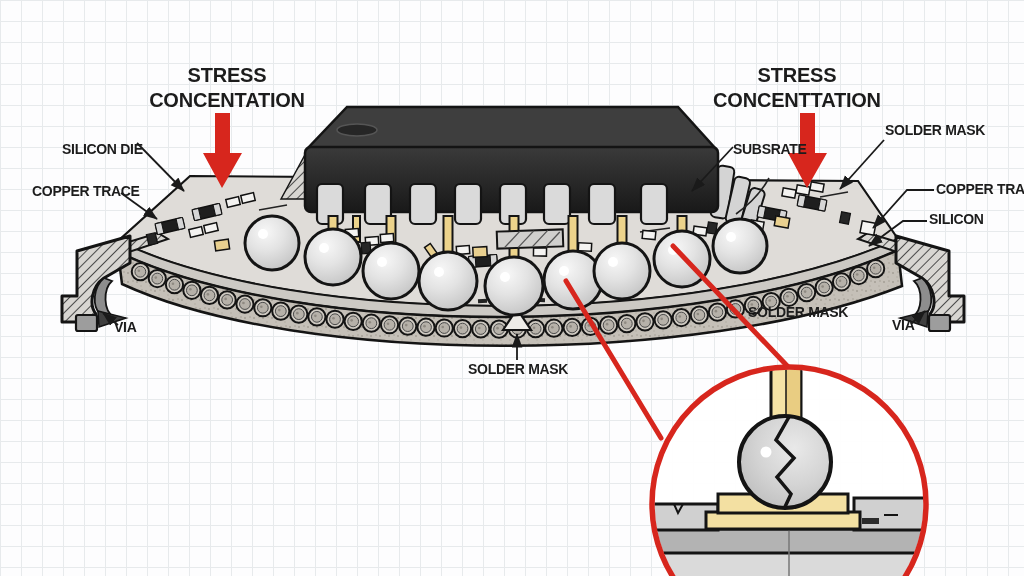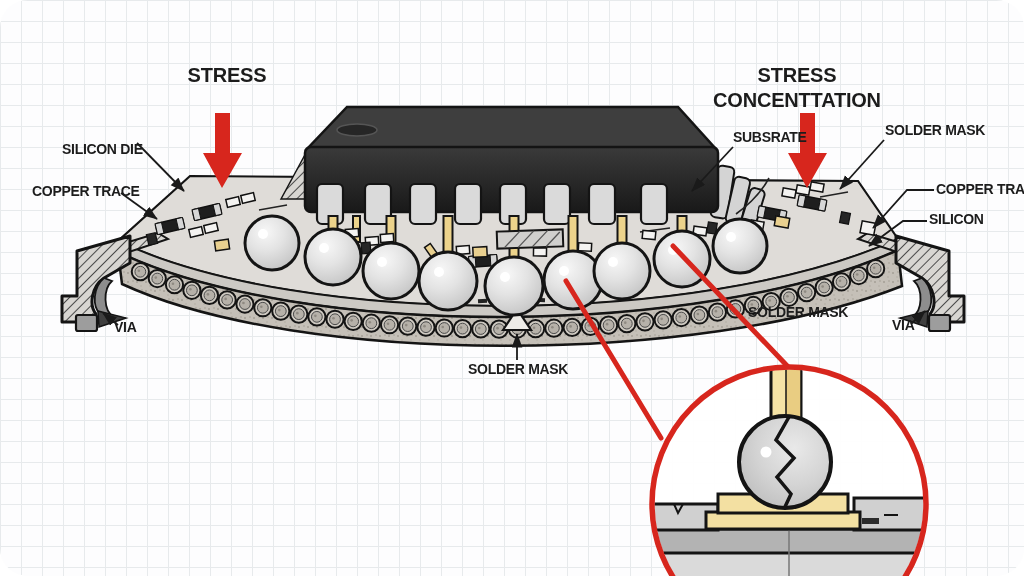--- a/index.html
+++ b/index.html
@@ -4,21 +4,20 @@
 <style>
   html,body{margin:0;padding:0;background:#ffffff;}
   .stage{
     position:relative;width:1024px;height:576px;overflow:hidden;
     background-color:#fdfdfe;
     background-image:
       linear-gradient(#e7eaec 1px, transparent 1px),
       linear-gradient(90deg, #e7eaec 1px, transparent 1px);
     background-size:21px 21px;
     font-family:"Liberation Sans",sans-serif;
-    border-radius:28px;
   }
   svg.art{position:absolute;left:0;top:0;}
   .lbl{
     position:absolute;font-weight:bold;color:#1c1c1c;font-size:14px;
     letter-spacing:-0.3px;white-space:nowrap;line-height:1.1;
     font-family:"Liberation Sans",sans-serif;
   }
   .big{font-size:20px;letter-spacing:-0.2px;line-height:25px;}
 </style>
 </head>
@@ -409,28 +408,29 @@
       <circle cx="785" cy="462" r="46" fill="url(#sphg)" stroke="#141414" stroke-width="4"></circle>
       <path d="M789,417 L776,440 L794,458 L777,477 L791,494 L784,509" fill="none" stroke="#141414" stroke-width="3.5"></path>
       <circle cx="766" cy="452" r="5.5" fill="#ffffff"></circle>
     </g>
     <circle cx="789" cy="504" r="137" fill="none" stroke="#d7261d" stroke-width="5.5"></circle>
   </g>
 </svg>
 
 <div class="lbl big" style="left:107px;top:63px;width:240px;text-align:center;">
   <span>STRESS</span><br>
+  <span>CONCENTATION</span>
 </div>
 <div class="lbl big" style="left:677px;top:63px;width:240px;text-align:center;">
   <span>STRESS</span><br>
   <span>CONCENTTATION</span>
 </div>
 <div class="lbl" style="left:62px;top:142px;">SILICON DIE</div>
 <div class="lbl" style="left:32px;top:184px;">COPPER TRACE</div>
-<div class="lbl" style="left:733px;top:130px;">SUBSRATE</div>
+<div class="lbl" style="left:733px;top:142px;">SUBSRATE</div>
 <div class="lbl" style="left:885px;top:123px;">SOLDER MASK</div>
 <div class="lbl" style="left:936px;top:182px;">COPPER TRACE</div>
 <div class="lbl" style="left:929px;top:212px;">SILICON</div>
 <div class="lbl" style="left:114px;top:320px;">VIA</div>
 <div class="lbl" style="left:892px;top:318px;">VIA</div>
 <div class="lbl" style="left:468px;top:362px;">SOLDER MASK</div>
 <div class="lbl" style="left:748px;top:305px;">SOLDER MASK</div>
 
 </div>
 

